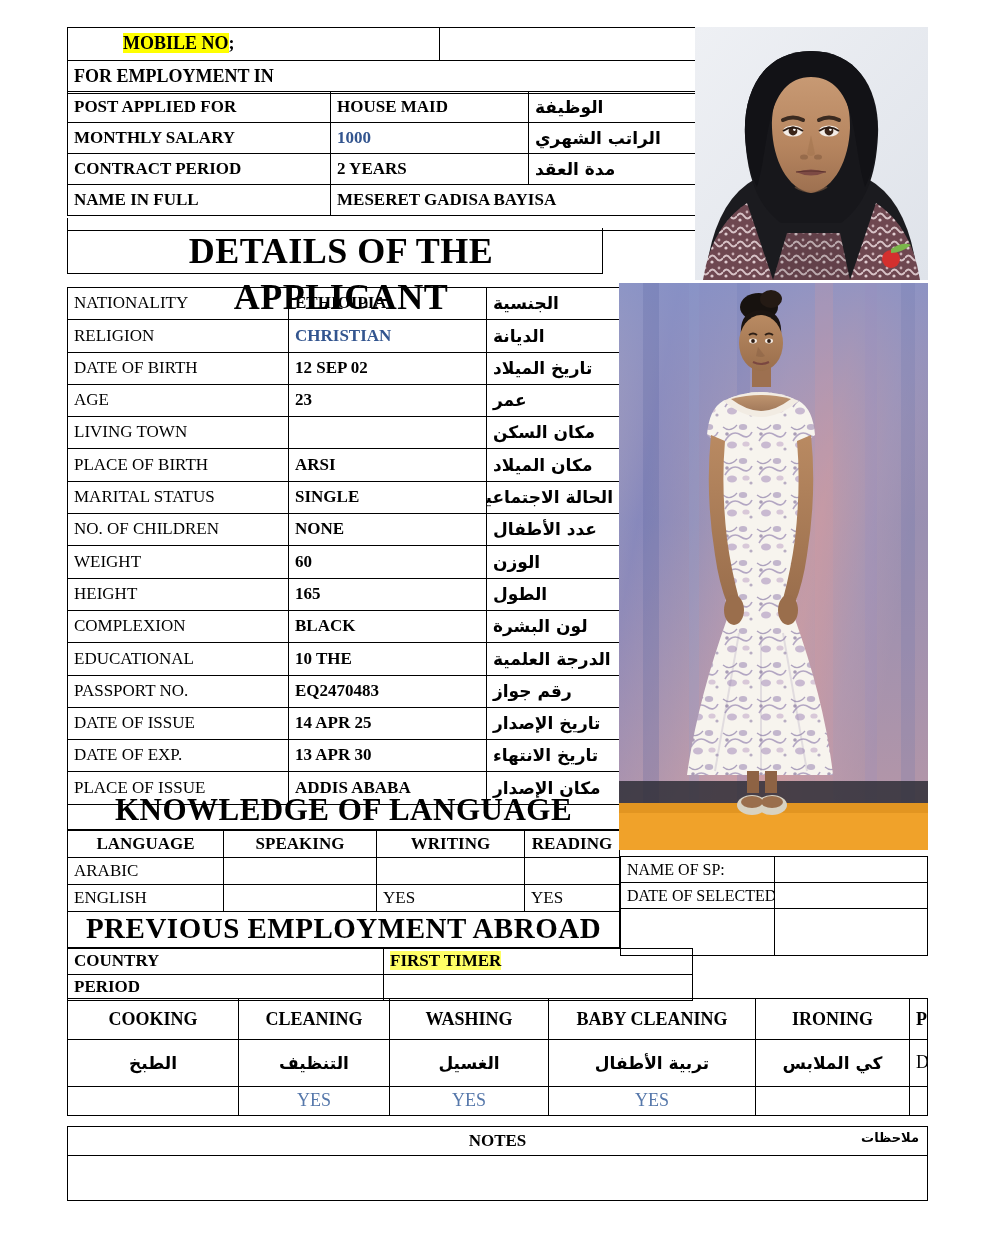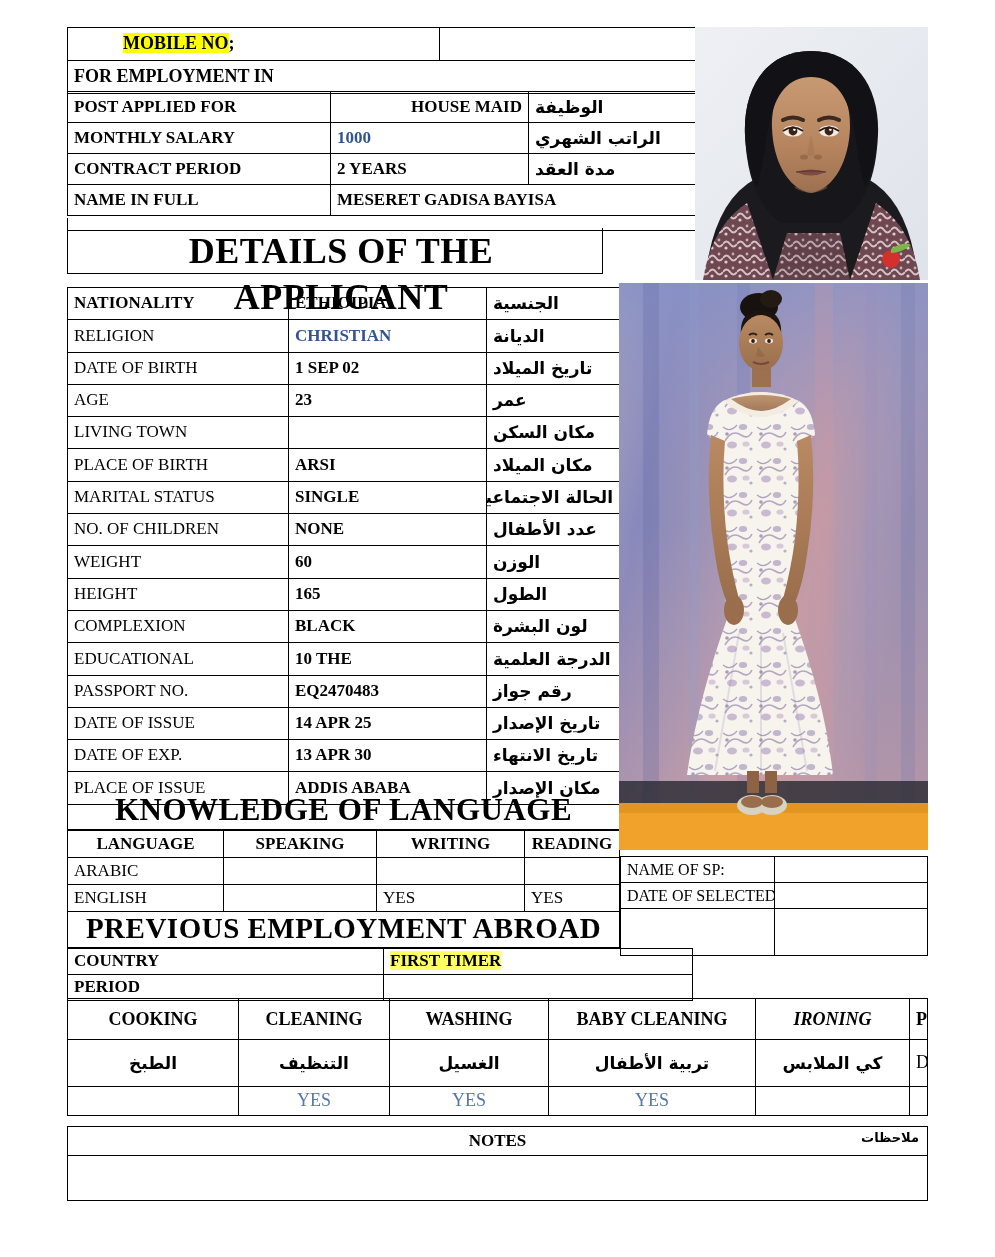--- a/index.html
+++ b/index.html
@@ -198,21 +198,21 @@
     <tr>
       <td class="lbl" colspan="2">FOR EMPLOYMENT IN</td>
     </tr>
   </tbody>
     </table>
 
   <table class="grid" id="top-table2" style="position:absolute; left:67px; top:91px; width:630px;">
     <tbody>
         <tr>
       <td class="lbl" style="width:250px;">POST APPLIED FOR</td>
-      <td class="val" style="width:185px;text-align:right;">HOUSE MAID</td>
+      <td class="val" style="width:185px;">HOUSE MAID</td>
       <td class="ar">الوظيفة</td>
     </tr>
     <tr>
       <td class="lbl">MONTHLY SALARY</td>
       <td class="val blue">1000</td>
       <td class="ar">الراتب الشهري</td>
     </tr>
     <tr>
       <td class="lbl">CONTRACT PERIOD</td>
       <td class="val plain">2 YEARS</td>
@@ -225,32 +225,32 @@
   </tbody>
     </table>
 
   <div style="position:absolute; left:67px; top:218px; width:630px; height:12px; border-left:1.5px solid #000; border-right:1.5px solid #000; border-bottom:1.5px solid #000;"></div>
 
   <div class="banner" id="details-title">DETAILS OF THE APPLICANT</div>
 
   <table class="grid" id="details-table">
     <tbody id="details-body">
         <tr>
-          <td class="lbl" style="width: 208px; font-weight: bold;">NATIONALITY</td>
+          <td class="lbl" style="width: 208px;">NATIONALITY</td>
           <td class="val" style="width: 185px;">ETHIOIPIA</td>
           <td class="ar">الجنسية</td>
         </tr>
         <tr>
           <td class="lbl" style="width: 208px;">RELIGION</td>
           <td class="val blue" style="width: 185px;">CHRISTIAN</td>
           <td class="ar">الديانة</td>
         </tr>
         <tr>
           <td class="lbl" style="width: 208px;">DATE OF BIRTH</td>
-          <td class="val" style="width: 185px;">1 SEP 02</td>
+          <td class="val" style="width: 185px;">12 SEP 02</td>
           <td class="ar">تاريخ  الميلاد</td>
         </tr>
         <tr>
           <td class="lbl" style="width: 208px;">AGE</td>
           <td class="val" style="width: 185px;">23</td>
           <td class="ar">عمر</td>
         </tr>
         <tr>
           <td class="lbl" style="width: 208px;">LIVING TOWN</td>
           <td class="val" style="width: 185px;"></td>
@@ -373,21 +373,21 @@
   </tbody>
     </table>
 
   <table class="grid" id="skills-table">
     <tbody>
         <tr>
       <td class="hd" style="width:158px;">COOKING</td>
       <td class="hd" style="width:138px;">CLEANING</td>
       <td class="hd" style="width:146px;">WASHING</td>
       <td class="hd" style="width:194px;">BABY CLEANING</td>
-      <td class="hd" style="width:141px;font-style:italic;">IRONING</td>
+      <td class="hd" style="width:141px;">IRONING</td>
       <td class="hd" style="text-align:left;">PRIORITY</td>
     </tr>
     <tr>
       <td class="ar-sm">الطبخ</td>
       <td class="ar-sm">التنظيف</td>
       <td class="ar-sm">الغسيل</td>
       <td class="ar-sm">تربية  الأطفال</td>
       <td class="ar-sm">كي الملابس</td>
       <td class="driver">DRIVER</td>
     </tr>

